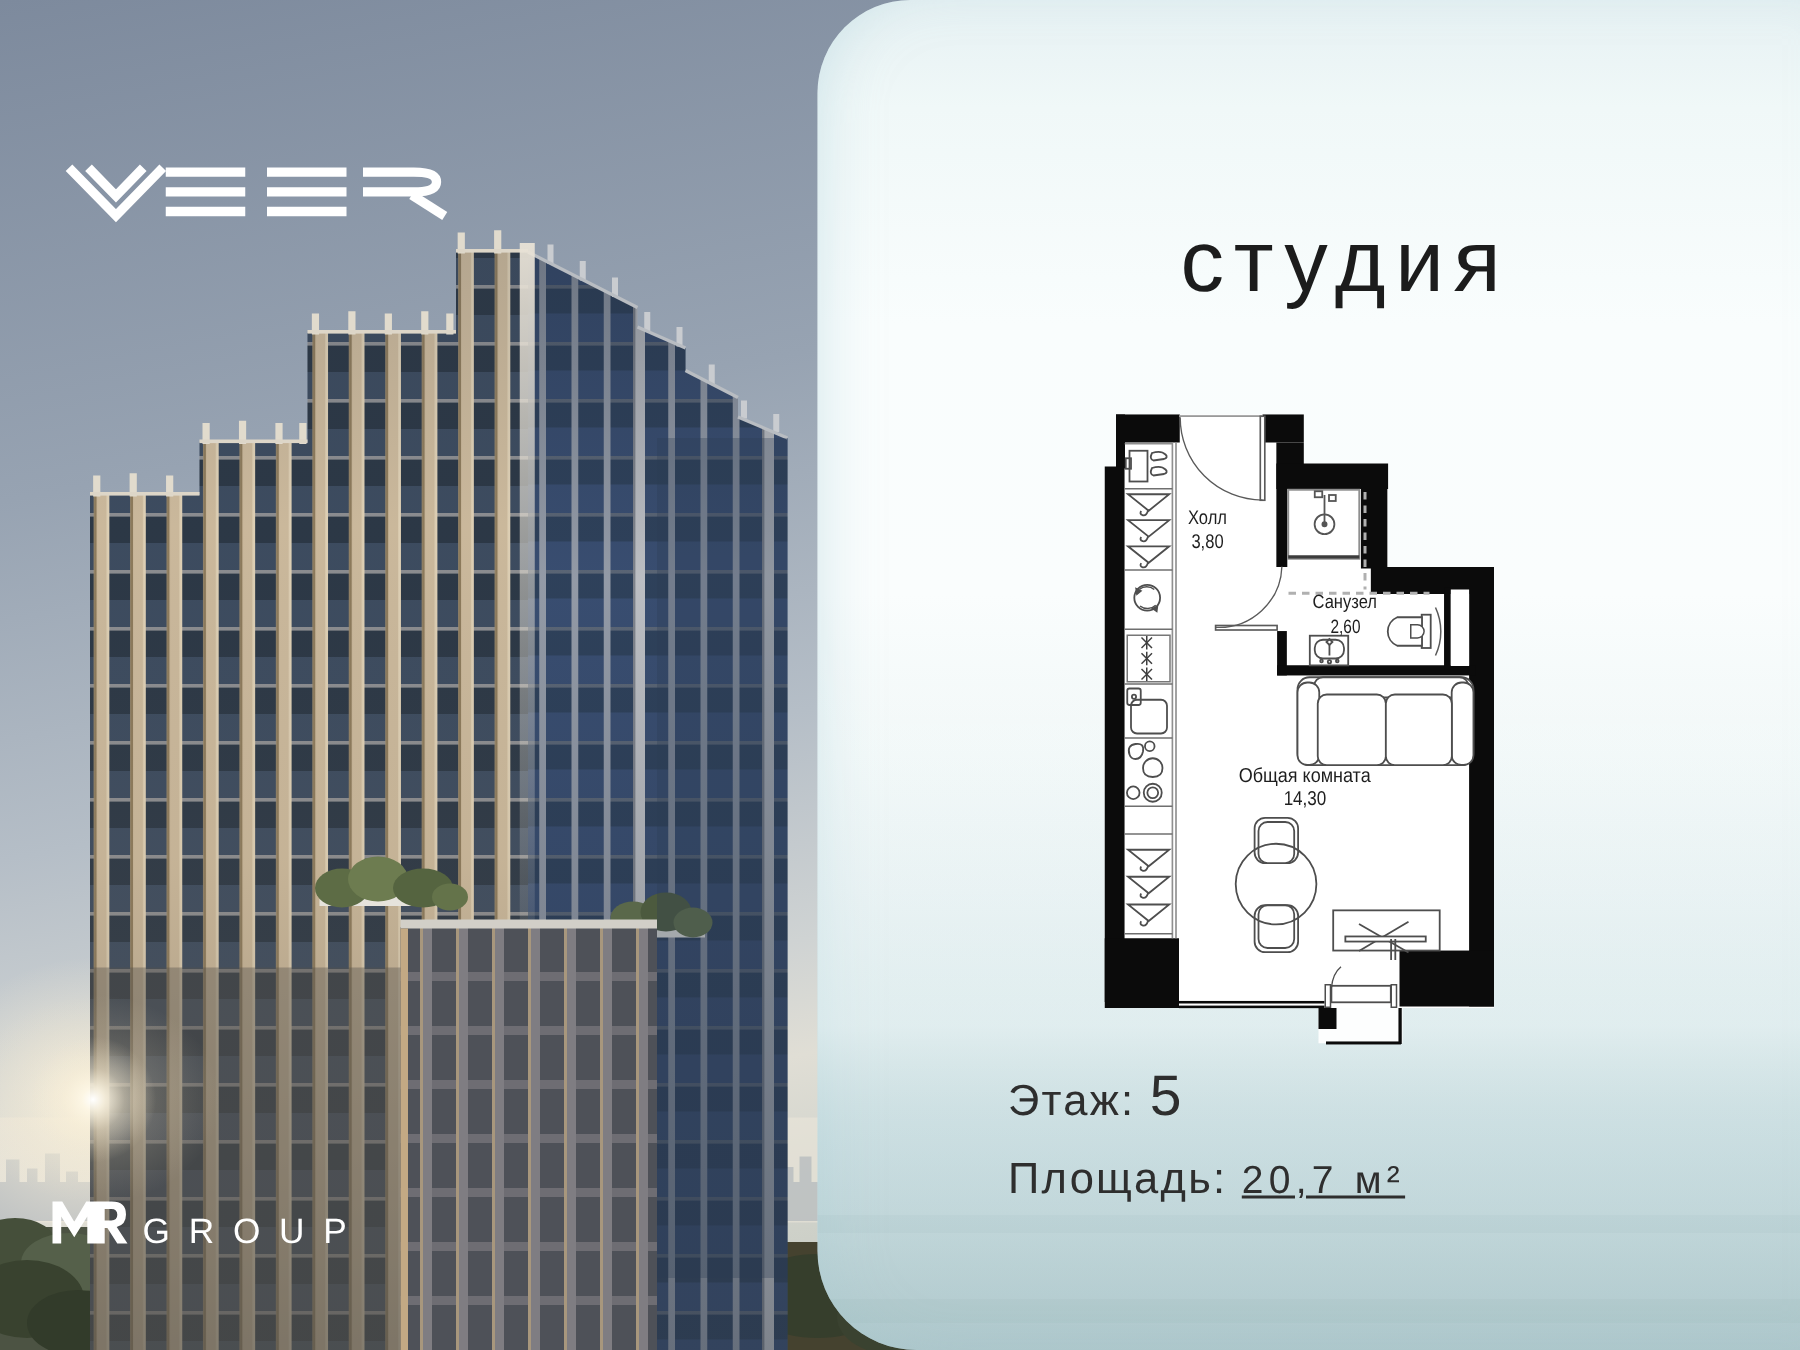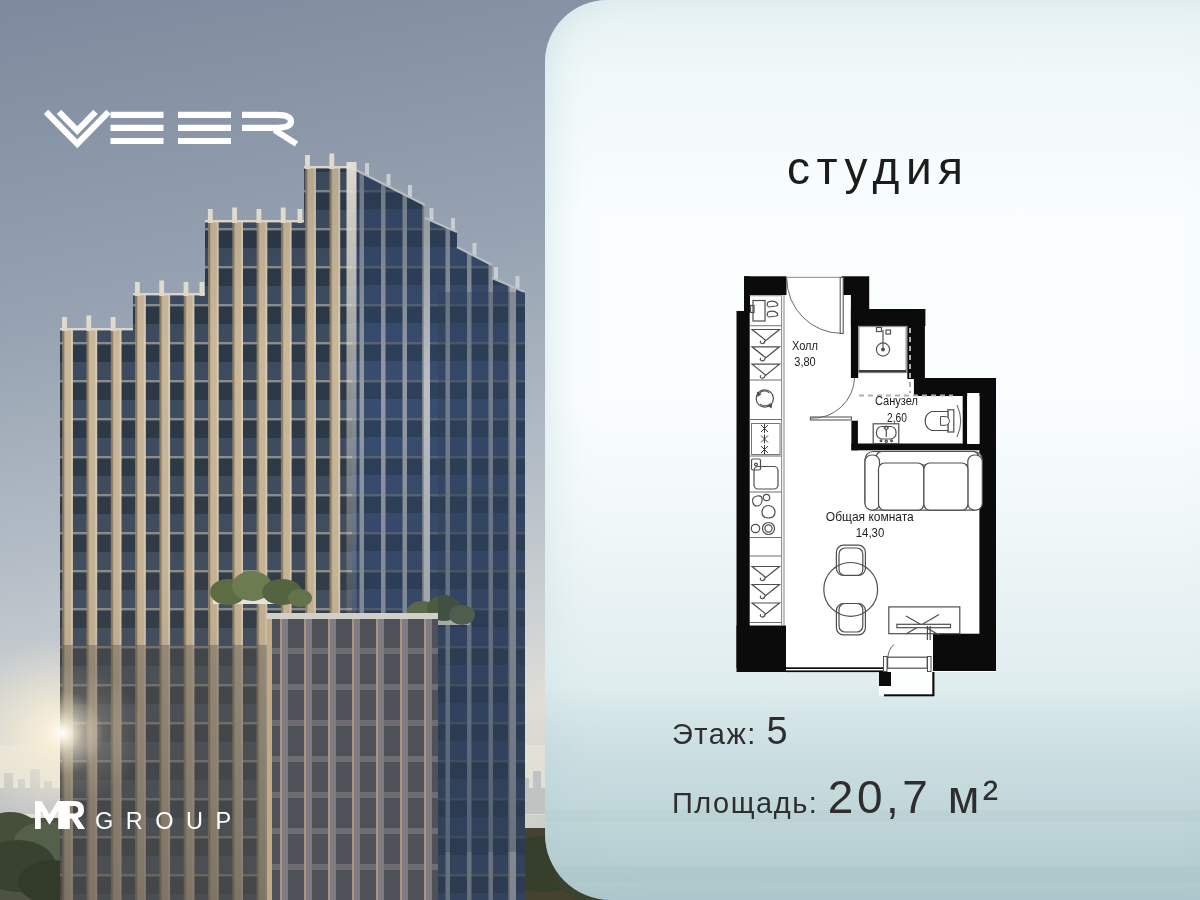--- a/index.html
+++ b/index.html
@@ -219,21 +219,21 @@
       <stop offset="1" stop-color="#97b4b2" stop-opacity="0.35"></stop>
     </linearGradient>
   </defs>
   <rect x="0" y="420" width="655" height="480" fill="url(#hz)"></rect>
   <g fill="#7fa098" opacity="0.06">
     <rect x="0" y="810" width="655" height="12"></rect>
     <rect x="0" y="866" width="655" height="16"></rect>
   </g>
 </svg>
 
-<div class="t" id="title" style="left:787px;top:141px;font-size:46px;letter-spacing:6.5px;color:#1c1c1c;">студия</div>
+<div class="t" id="title" style="left:787px;top:141px;font-size:58px;letter-spacing:6.5px;color:#1c1c1c;">студия</div>
 
 <svg id="plan" style="position:absolute;left:725px;top:262px;" width="290" height="445" viewBox="725 262 290 445">
 
   <path d="M744,276.3 H869.2 V309 H925.4 V378 H996 V672 H736.5 V311 H744 Z" fill="#ffffff"></path>
 
   <rect x="879" y="672" width="56" height="23.5" fill="#fdfefe"></rect>
   <g id="planwalls" fill="#0b0b0b">
 
     <rect x="744" y="276.3" width="42.5" height="18.7"></rect>
 
@@ -438,13 +438,13 @@
   </g>
 
   <g font-family="Liberation Sans, sans-serif" fill="#1e1e1e">
     <text x="869.8" y="521" font-size="13.4" text-anchor="middle" textLength="88" lengthAdjust="spacingAndGlyphs">Общая комната</text>
     <text x="870" y="536.5" font-size="13.4" text-anchor="middle" textLength="28.5" lengthAdjust="spacingAndGlyphs">14,30</text>
   </g>
 </svg>
 
 <div class="t" style="left:672px;top:710px;font-size:29px;letter-spacing:1.5px;color:#2e2e2e;">Этаж: <span style="font-size:38px;letter-spacing:10px;">5</span></div>
 
-<div class="t" style="left:672px;top:770px;font-size:29px;letter-spacing:1.5px;color:#2e2e2e;">Площадь: <span style="font-size:46px;letter-spacing:3.5px;">20,7 м²</span></div>
+<div class="t" style="left:672px;top:770px;font-size:29px;letter-spacing:1.5px;color:#2e2e2e;">Площадь: <span style="font-size:26px;letter-spacing:3.5px;text-decoration:underline;">20,7 м²</span></div>
 
 </body></html>

